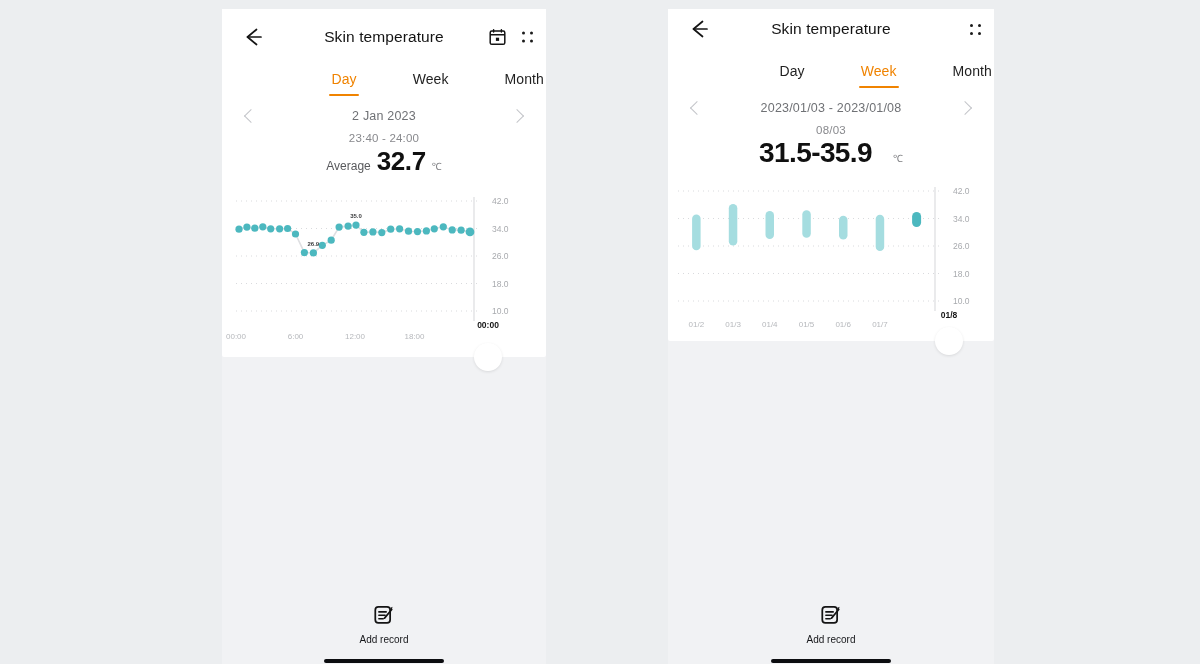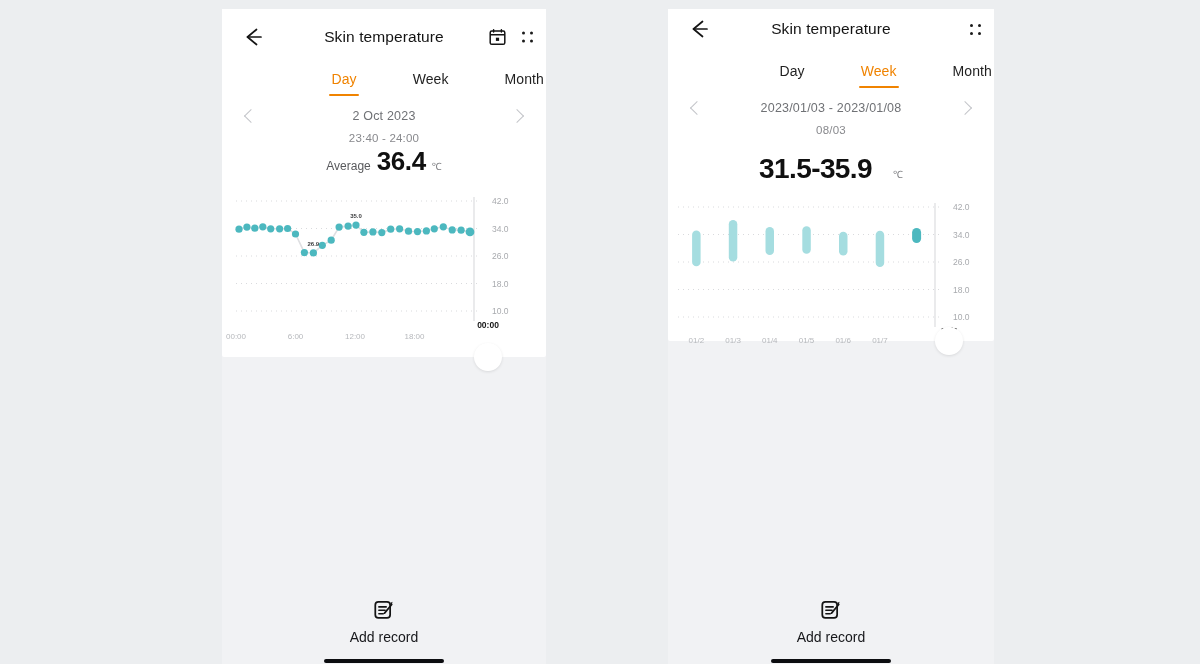--- a/index.html
+++ b/index.html
@@ -163,21 +163,21 @@
   }
   .avg-unit {
     font-size: 10px;
     color: #7c7d80;
   }
   .range-row {
     display: flex;
     align-items: baseline;
     justify-content: center;
     gap: 21px;
-    margin-top: 17px;
+    margin-top: 1px;
     text-align: center;
   }
   .range-value {
     font-size: 28px;
     font-weight: bold;
     color: #101010;
     letter-spacing: -.6px;
   }
 
   
@@ -238,21 +238,21 @@
   }
   .add-record {
     display: flex;
     flex-direction: column;
     align-items: center;
     gap: 4px;
     cursor: pointer;
     margin-bottom: 14px;
   }
   .add-record-label {
-    font-size: 14px;
+    font-size: 10px;
     color: #16171a;
   }
   .home-indicator {
     width: 120px;
     height: 4px;
     border-radius: 3px;
     background: #0c0d10;
   }
 </style>
 </head>
@@ -295,29 +295,29 @@
       <div class="tab">
         <span>Week</span>
       </div>
       <div class="tab">
         <span>Month</span>
       </div>
     </div>
 
     <div class="date-nav">
       <span class="chev prev"></span>
-      <span class="date-label">2 Oct 2023</span>
+      <span class="date-label">2 Jan 2023</span>
       <span class="chev next"></span>
     </div>
 
     <div class="sub-range">23:40 - 24:00</div>
 
     <div class="avg-row">
       <span class="avg-word">Average</span>
-      <span class="avg-value">36.4</span>
+      <span class="avg-value">32.7</span>
       <span class="avg-unit">℃</span>
     </div>
 
     <div class="chart-wrap">
       <svg id="day-svg" width="324" height="160" viewBox="0 0 324 160">
           <line x1="14" y1="12" x2="256" y2="12" class="gridline"></line>
           <text x="270" y="15" class="ylabel">42.0</text>
           <line x1="14" y1="39.5" x2="256" y2="39.5" class="gridline"></line>
           <text x="270" y="42.5" class="ylabel">34.0</text>
           <line x1="14" y1="67" x2="256" y2="67" class="gridline"></line>

